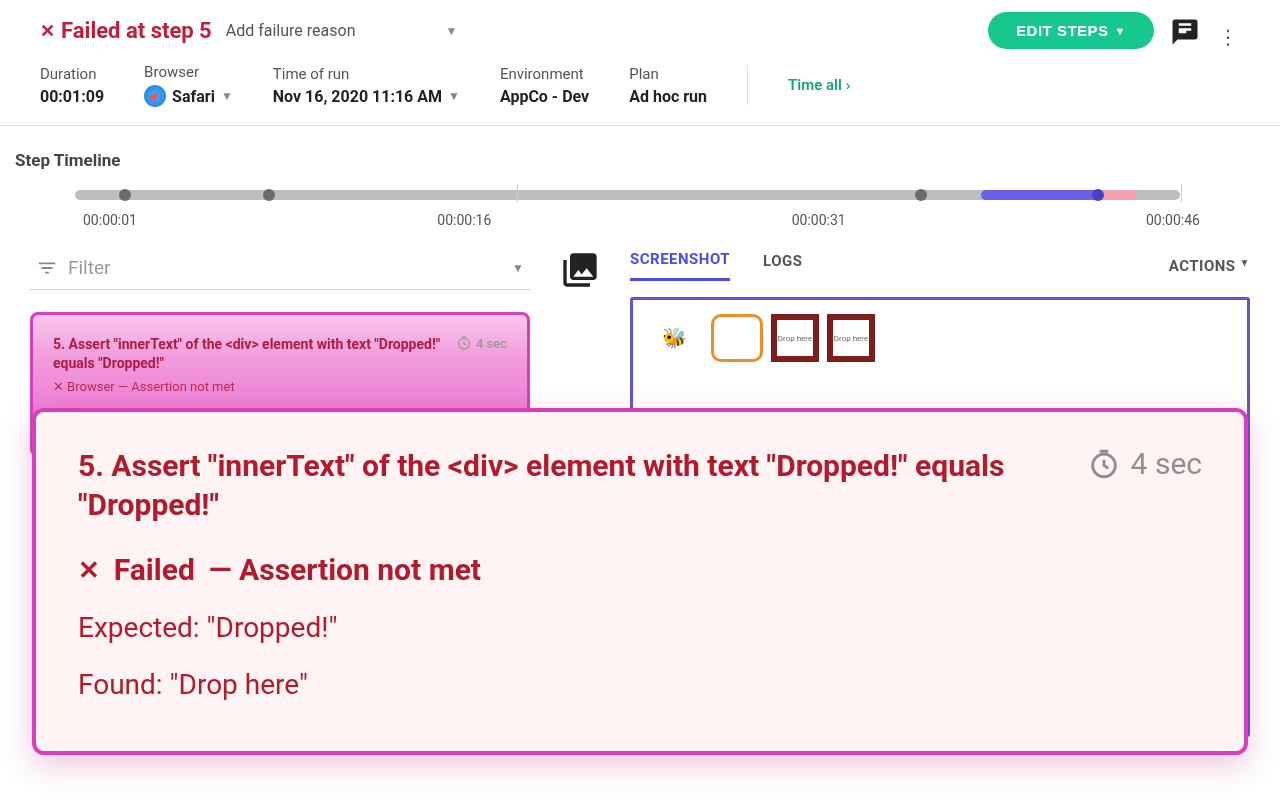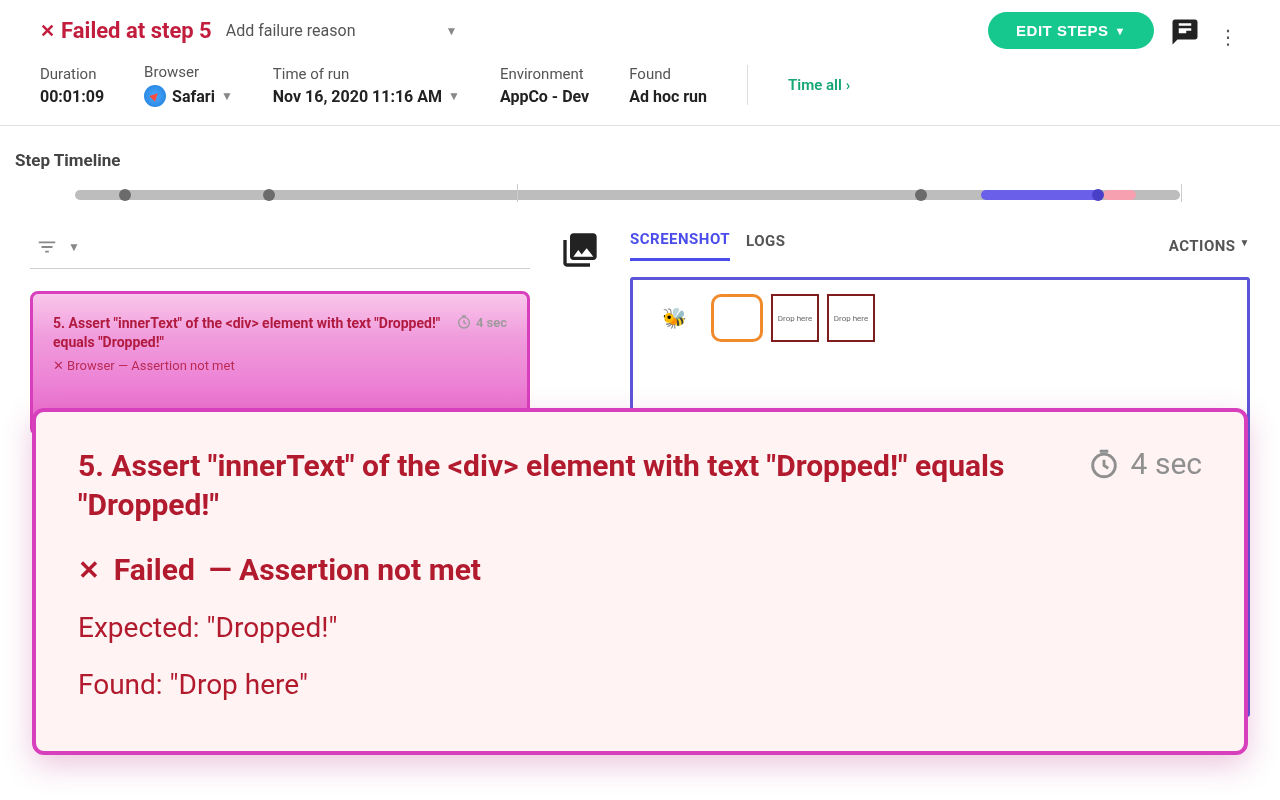--- a/index.html
+++ b/index.html
@@ -125,35 +125,35 @@
   .filter-box {
     display:flex; align-items:center; gap:10px;
     border-bottom:1px solid #cfcfcf; padding:6px 6px 10px 6px;
     margin-bottom:22px;
     color:#888;
   }
   .filter-icon { width:22px; }
   .filter-text { flex:1; font-size:19px; color:#999;}
   .gallery-icon { width:40px;height:40px; color:#222; }
   .right-col { flex:1; }
-  .tabs { display:flex; gap:16px; align-items:center; font-weight:700; font-size:15px; letter-spacing:.5px; color:#555;}
+  .tabs { display:flex; gap:33px; align-items:center; font-weight:700; font-size:15px; letter-spacing:.5px; color:#555;}
   .tab-active { color:#4a4de9; border-bottom:3px solid #4a4de9; padding-bottom:10px;}
   .tab { padding-bottom:10px; cursor:pointer;}
   .actions-link { margin-left:auto; cursor:pointer; display:flex;align-items:flex-start;gap:4px;}
   .screenshot-pane {
     margin-top:16px;
     border:3px solid #5b55d8;
     border-radius:3px;
     height:440px;
     padding:14px;
     background:#fff;
   }
   .ss-content { display:flex; gap:8px; }
   .ss-box {
-    border:2px solid #7f1d1d; height:48px; display:flex; align-items:center; justify-content:center;
+    border:6px solid #7f1d1d; height:48px; display:flex; align-items:center; justify-content:center;
     font-size:8px; color:#666;
   }
   .ss-box1 { width:56px; border:none;}
   .ss-box2 { width:52px; border:3px solid #f08a2a; border-radius:10px; }
   .ss-box3 { width:48px; }
   .ss-box4 { width:48px; }
   .bee { font-size:20px; }
 
   .step-card {
     border:3px solid #d83fbc;
@@ -237,21 +237,21 @@
       <span class="meta-value">
         <span>Nov 16, 2020 11:16 AM</span>
         <span class="dropdown-arrow">▼</span>
       </span>
     </div>
     <div class="meta-item">
       <span class="meta-label">Environment</span>
       <span class="meta-value">AppCo - Dev</span>
     </div>
     <div class="meta-item">
-      <span class="meta-label">Found</span>
+      <span class="meta-label">Plan</span>
       <span class="meta-value">Ad hoc run</span>
     </div>
     <div class="divider-v"></div>
     <div class="view-all">
       <span>Time all</span>
       <span>›</span>
     </div>
   </div>
 </div>
 
@@ -261,28 +261,35 @@
     <div class="timeline-bar"></div>
     <div class="seg seg-purple" style="left:82%;width:11%;"></div>
     <div class="seg seg-pink" style="left:93%;width:3%;"></div>
     <div class="dot" style="left:4%;"></div>
     <div class="dot" style="left:17%;"></div>
     <div class="dot" style="left:76%;"></div>
     <div class="dot" style="left:92%;background:#4a3fc7"></div>
     <div class="tick-thin" style="left:40%;"></div>
     <div class="tick-thin" style="right:-2px;"></div>
   </div>
+  <div class="timeline-ticks">
+    <span>00:00:01</span>
+    <span>00:00:16</span>
+    <span>00:00:31</span>
+    <span>00:00:46</span>
+  </div>
 </div>
 
 <div class="content-row">
   <div class="left-col">
     <div class="filter-box">
       <svg class="filter-icon" viewBox="0 0 24 24" width="22" height="22" fill="#888">
           <path d="M10 18h4v-2h-4v2zM3 6v2h18V6H3zm3 7h12v-2H6v2z"></path>
         </svg>
+      <span class="filter-text">Filter</span>
       <span class="dropdown-arrow">▼</span>
     </div>
 
     <div class="step-card">
       <div class="step-row1">
         <div class="step-text">5. Assert "innerText" of the &lt;div&gt; element with text "Dropped!" equals "Dropped!"</div>
         <div class="step-time">
           <svg class="clock-small" viewBox="0 0 24 24" fill="none" stroke="#9a9a9a" stroke-width="2">
               <circle cx="12" cy="13" r="8"></circle>
               <path d="M12 9v4l3 2M9 3h6"></path>

